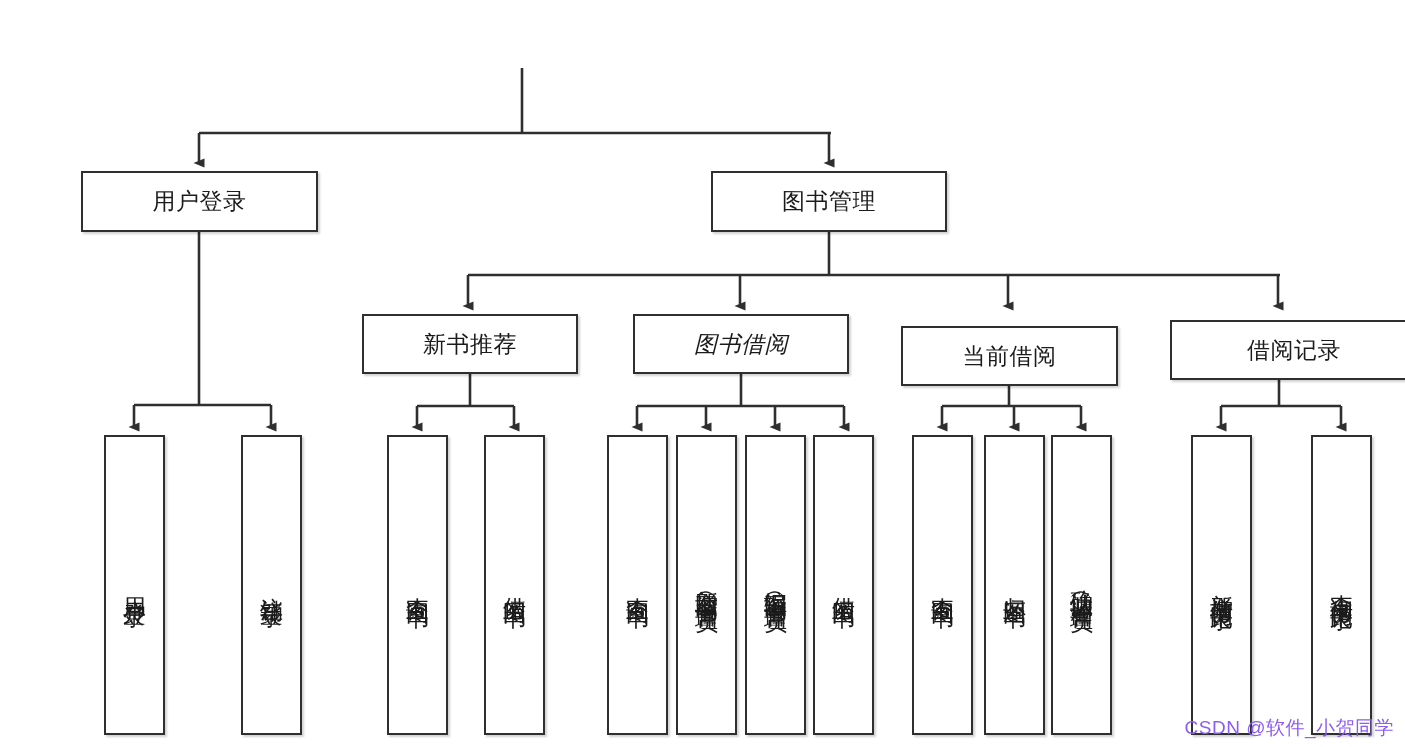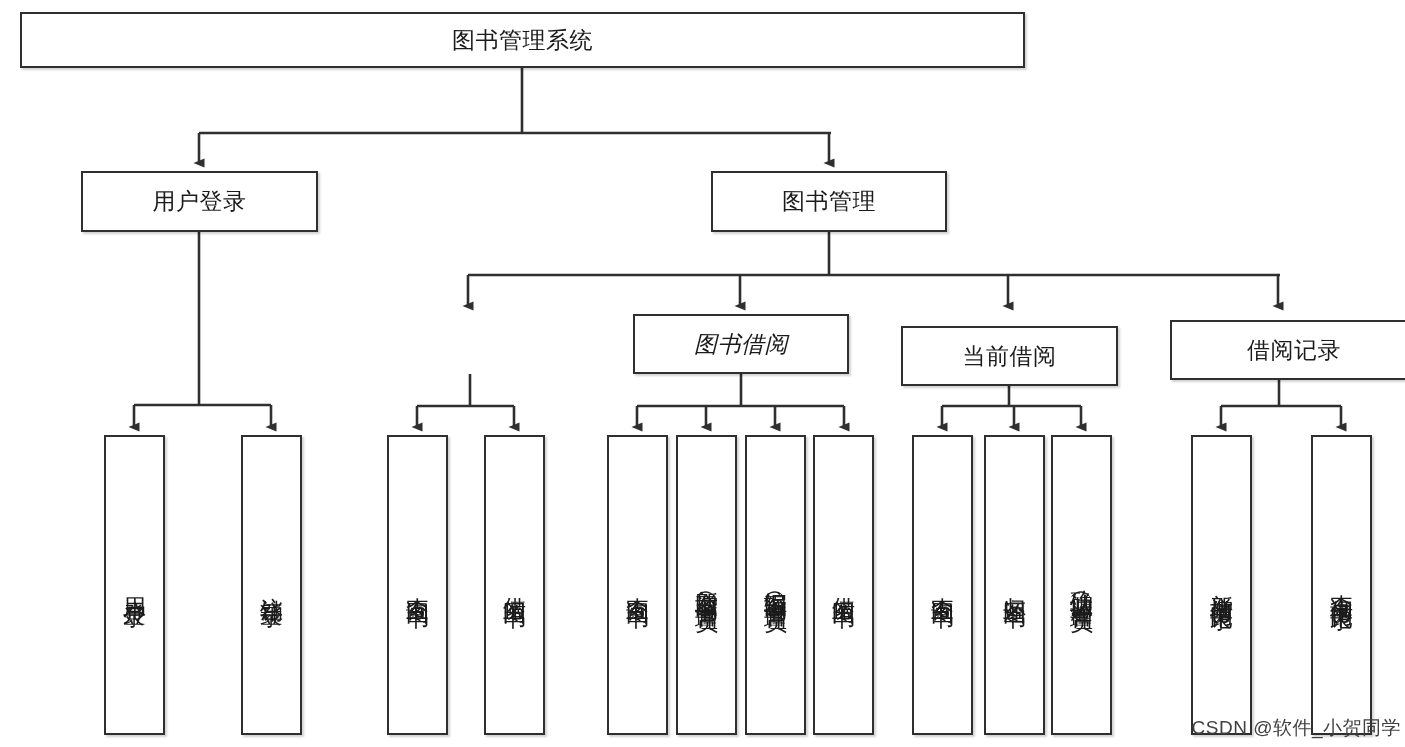--- a/index.html
+++ b/index.html
@@ -59,24 +59,24 @@
   }
   .vtext {
     writing-mode: vertical-rl;
     text-orientation: upright;
     letter-spacing: 3px;
     line-height: 1;
     white-space: nowrap;
   }
   .watermark {
     position: absolute;
-    right: 4px;
+    right: 11px;
     bottom: 6px;
     font-size: 19px;
-    color: #404040;
+    color: #8b5cf6;
     white-space: nowrap;
     letter-spacing: 0.5px;
   }
 </style>
 </head>
 <body>
 
 <div id="diagram-root">
 
   <svg class="flow" viewBox="0 0 1405 747" xmlns="http://www.w3.org/2000/svg">
@@ -122,31 +122,31 @@
       <path d="M1014,406 L1014,427" marker-end="url(#arrow)"></path>
       <path d="M1081,406 L1081,427" marker-end="url(#arrow)"></path>
 
       <path d="M1279,374 L1279,406"></path>
       <path d="M1221,406 L1341,406"></path>
       <path d="M1221,406 L1221,427" marker-end="url(#arrow)"></path>
       <path d="M1341,406 L1341,427" marker-end="url(#arrow)"></path>
     </g>
   </svg>
 
-  <div class="node-box" style="left: 20px; top: 12px; width: 1005px; height: 56px;">
-    <span class="node-label-h">图书管理系统</span>
-  </div>
 
   <div class="node-box" style="left: 81px; top: 171px; width: 237px; height: 61px;">
     <span class="node-label-h">用户登录</span>
   </div>
   <div class="node-box" style="left: 711px; top: 171px; width: 236px; height: 61px; font-family: Liberation Serif, serif;">
     <span class="node-label-h">图书管理</span>
   </div>
 
+  <div class="node-box" style="left: 362px; top: 314px; width: 216px; height: 60px;">
+    <span class="node-label-h">新书推荐</span>
+  </div>
   <div class="node-box" style="left: 633px; top: 314px; width: 216px; height: 60px; font-style: italic;">
     <span class="node-label-h">图书借阅</span>
   </div>
   <div class="node-box" style="left: 901px; top: 326px; width: 217px; height: 60px;">
     <span class="node-label-h">当前借阅</span>
   </div>
   <div class="node-box" style="left: 1170px; top: 320px; width: 248px; height: 60px;">
     <span class="node-label-h">借阅记录</span>
   </div>
 

